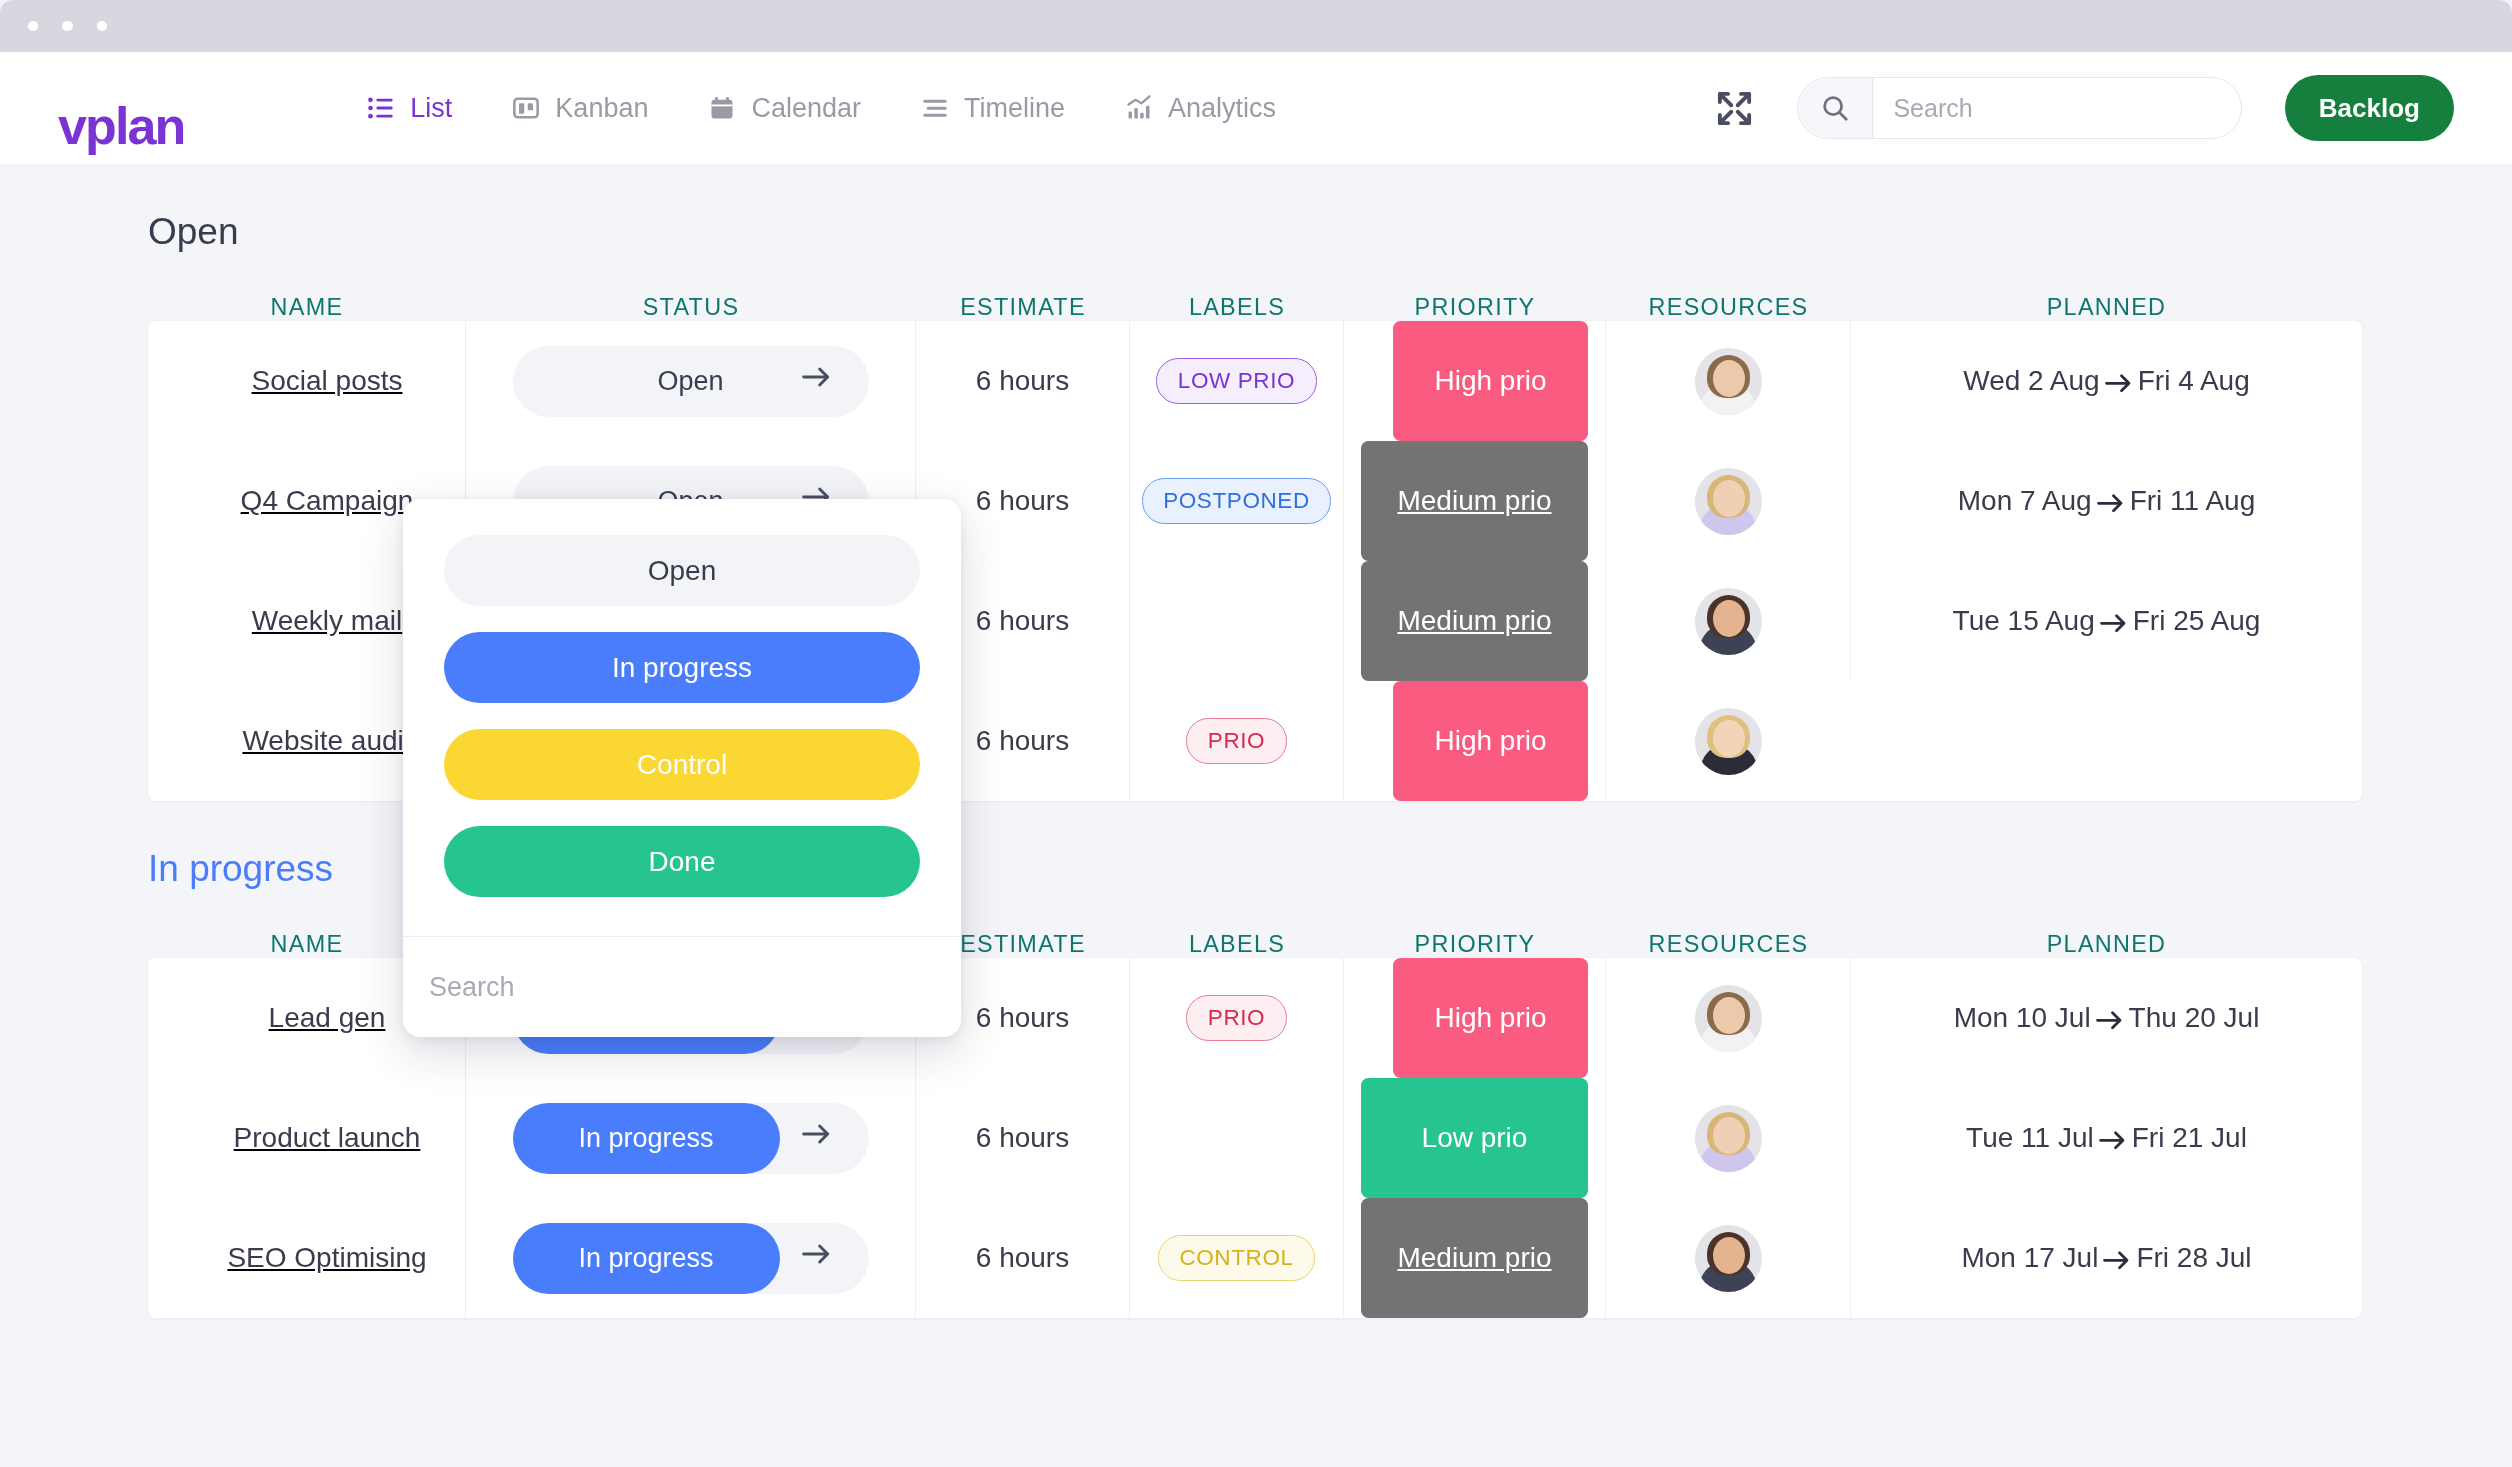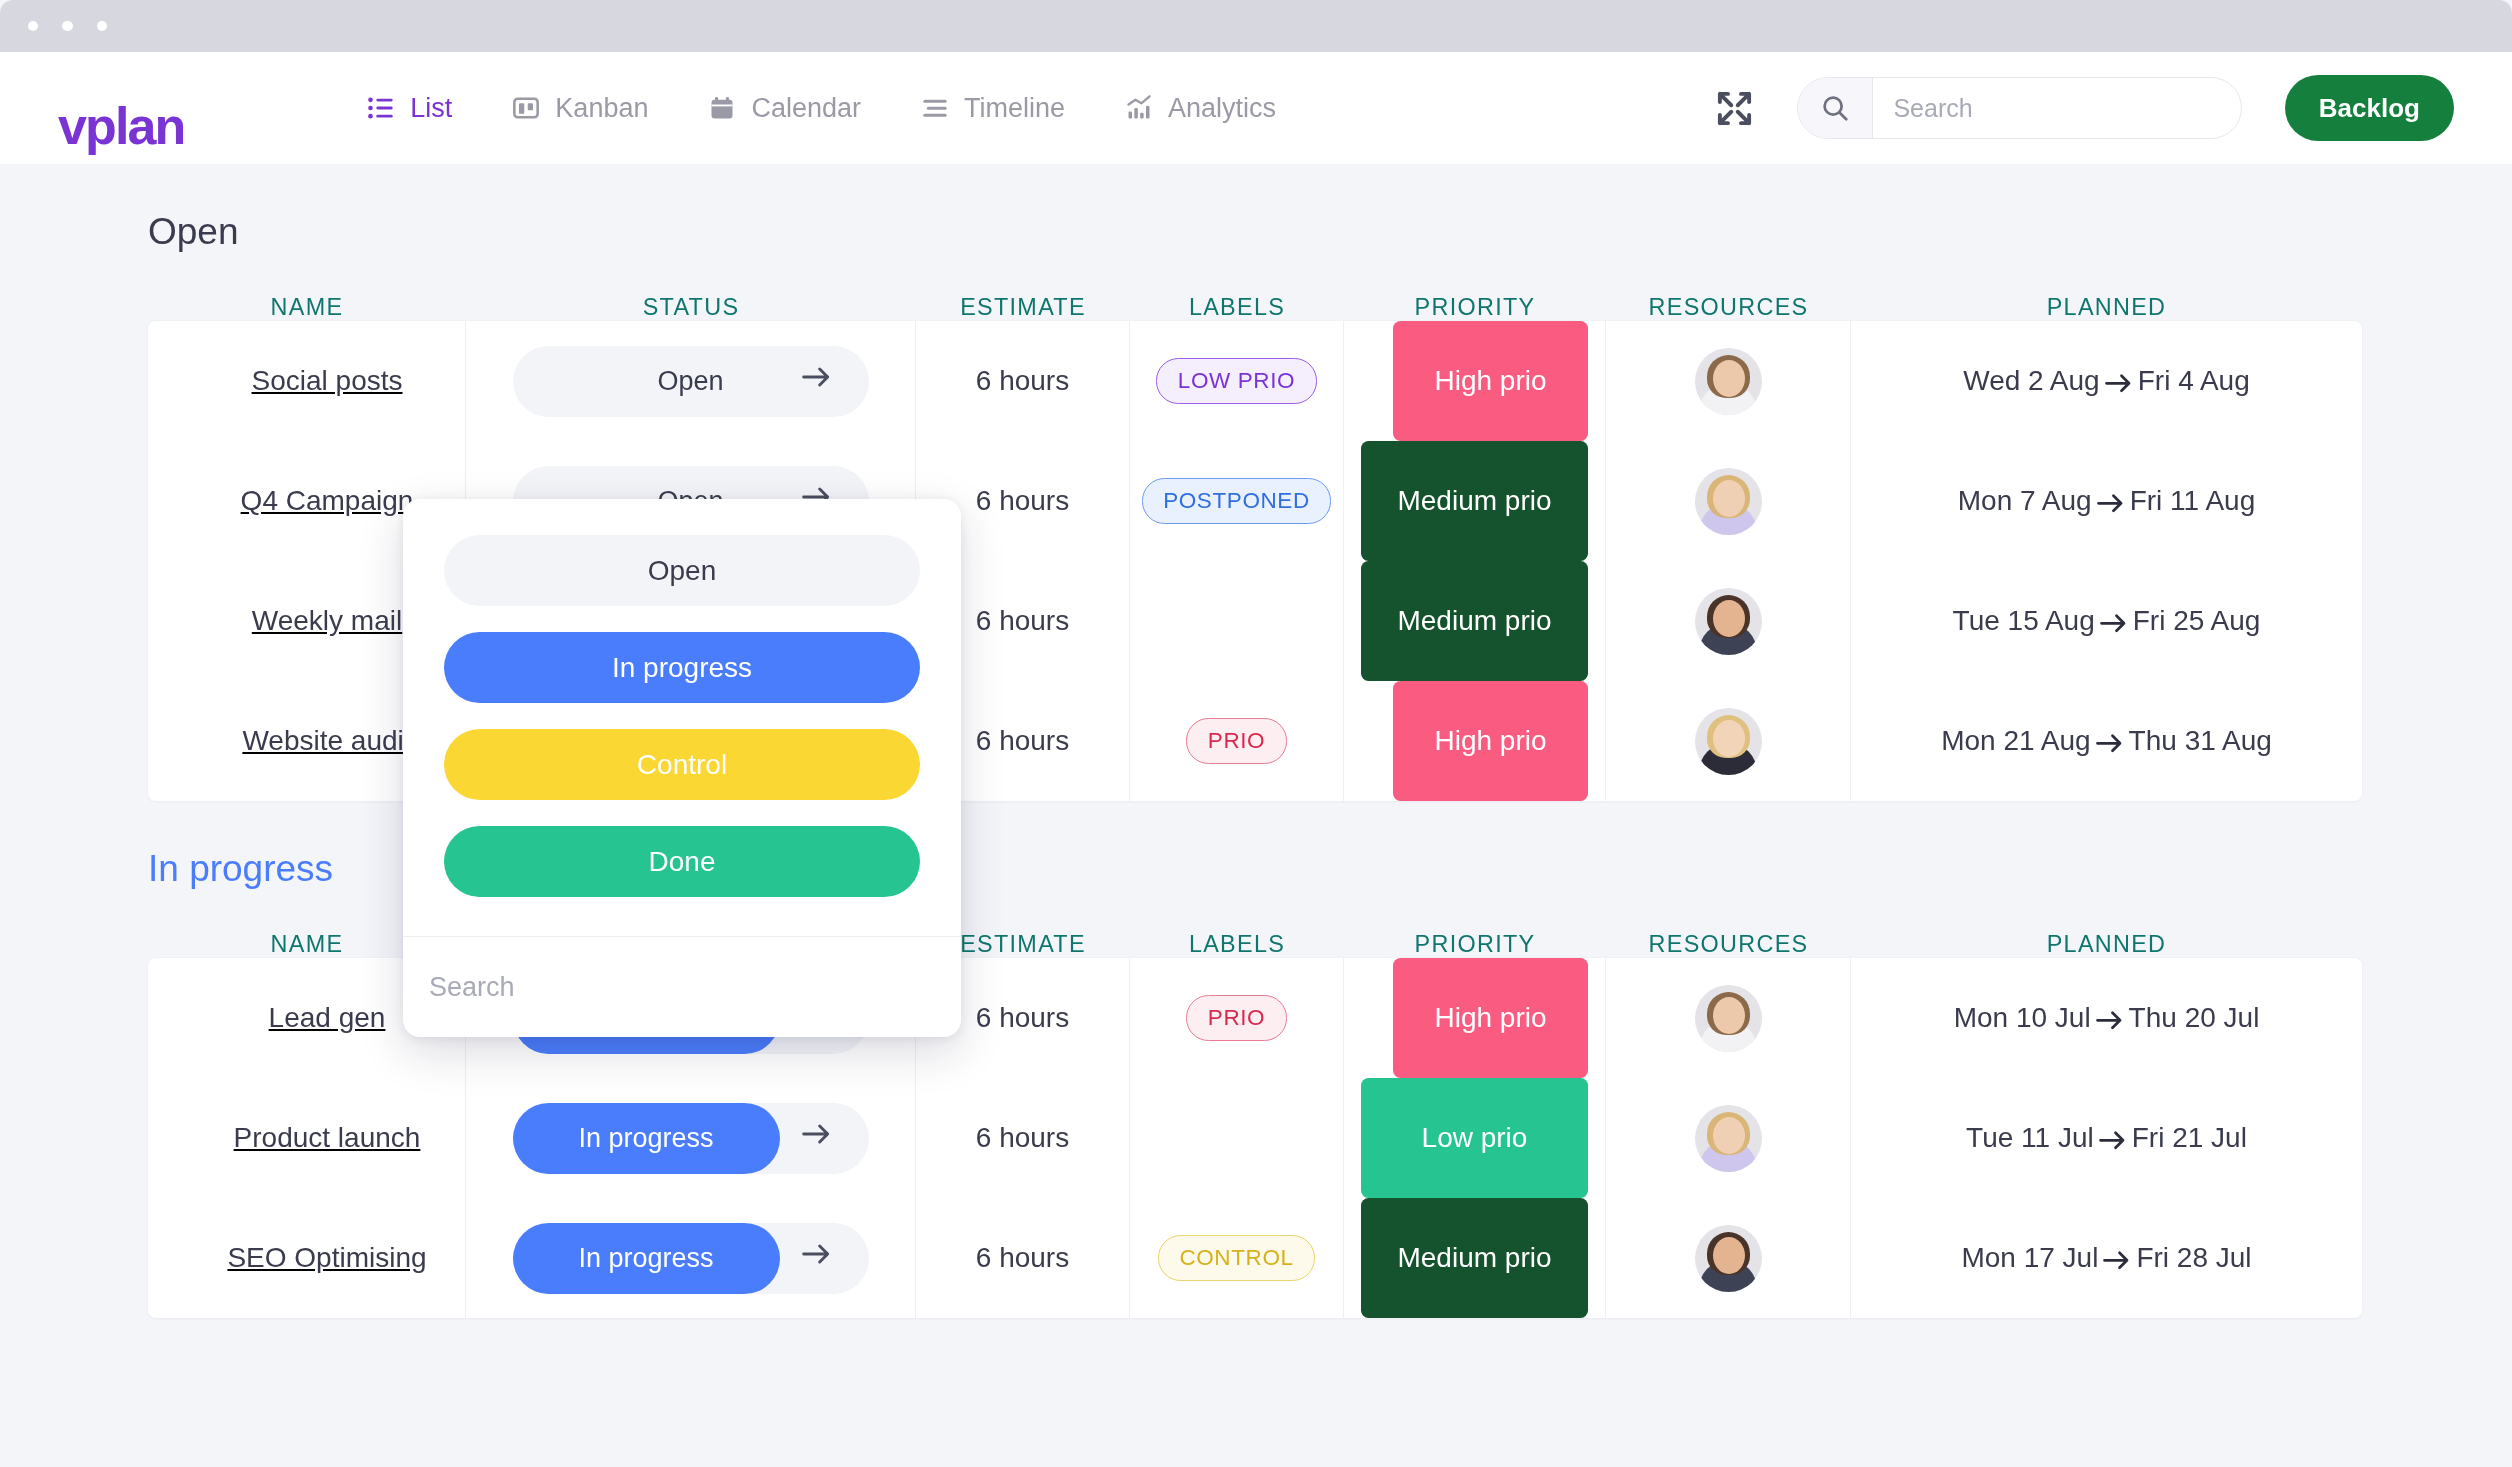--- a/index.html
+++ b/index.html
@@ -137,21 +137,21 @@
   .chip.prio      { color: #d8294f; border-color: #eb7b93; background: #fdeef1; }
   .chip.control   { color: #d5b21b; border-color: #e9d566; background: #fdfaeb; }
 
   
   .prio-block {
     width: 229px; height: 100%; border-radius: 7.5px;
     display: flex; align-items: center; justify-content: center;
     color: #ffffff; font-size: 28px;
   }
   .prio-block.high   { background: #f95b81; margin-left: 32px; }
-  .prio-block.medium { background: #14532d; }
+  .prio-block.medium { background: #737373; text-decoration: underline; }
   .prio-block.low    { background: #25c491; }
 
   
   .avatar {
     width: 67px; height: 67px; border-radius: 50%;
     background: #e3e3e8; overflow: hidden; position: relative;
   }
   .av-head { position:absolute; width:32px; height:37px; border-radius:50%; left:18px; top:12px; }
   .av-hair { position:absolute; width:43px; height:43px; border-radius:50% 50% 44% 44%; left:12px; top:7.5px; }
   .av-body { position:absolute; width:58px; height:32px; border-radius:30px 30px 0 0; left:4.7px; bottom:0; }
@@ -437,29 +437,20 @@
           <div class="cell c-priority" style="padding:0 17px;">
             <div class="prio-block high">High prio</div>
           </div>
           <div class="cell c-resources">
             <div class="avatar">
               <div class="av-body" style="background:#2c2c38"></div>
               <div class="av-hair" style="background:#e0c07f"></div>
               <div class="av-head" style="background:#f2d4b8"></div>
             </div>
           </div>
-          <div class="cell c-planned">
-            <span class="planned">
-              <span>Mon 21 Aug</span>
-              <span class="planned-arrow"><svg viewBox="0 0 24 18" width="30" height="22.5">
-                  <path d="M2 9 H20 M14 3 L20 9 L14 15" fill="none" stroke="#2b2d3c" stroke-width="2.2" stroke-linecap="round" stroke-linejoin="round"></path>
-                </svg></span>
-              <span>Thu 31 Aug</span>
-            </span>
-          </div>
         </div>
       </div>
       <div class="section-title blue">In progress</div>
       <div class="col-headers">
         <div class="col-header" style="width:318px">NAME</div>
         <div class="col-header" style="width:450px">STATUS</div>
         <div class="col-header" style="width:214px">ESTIMATE</div>
         <div class="col-header" style="width:214px">LABELS</div>
         <div class="col-header" style="width:262px">PRIORITY</div>
         <div class="col-header" style="width:245px">RESOURCES</div>

